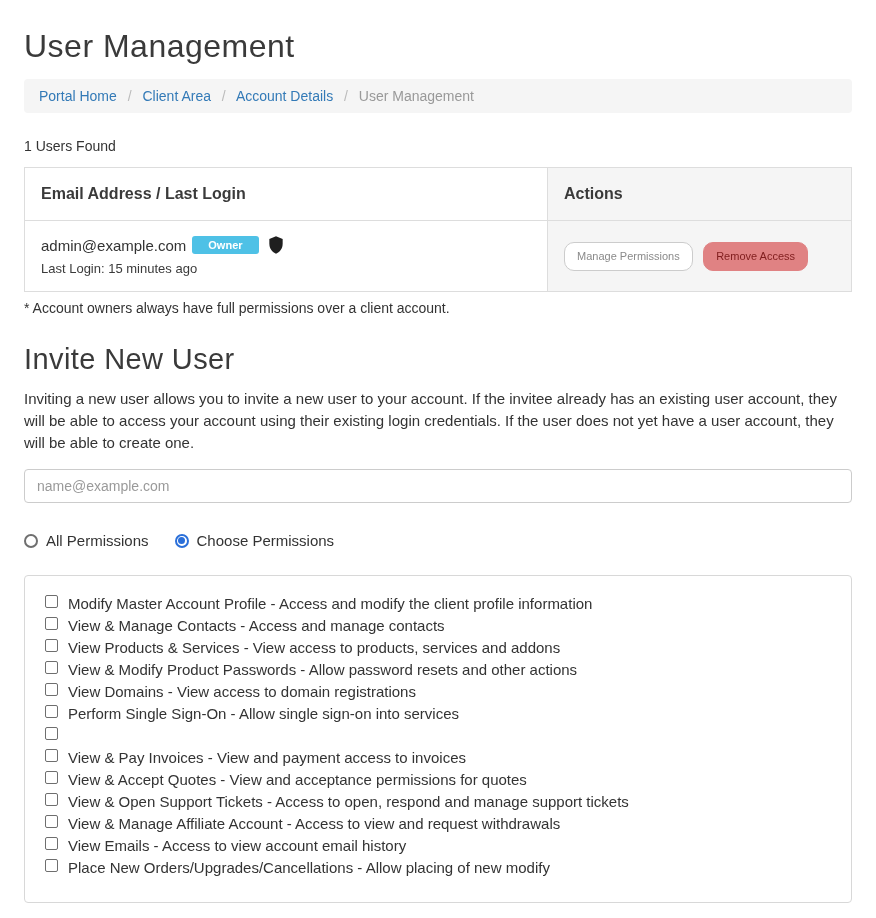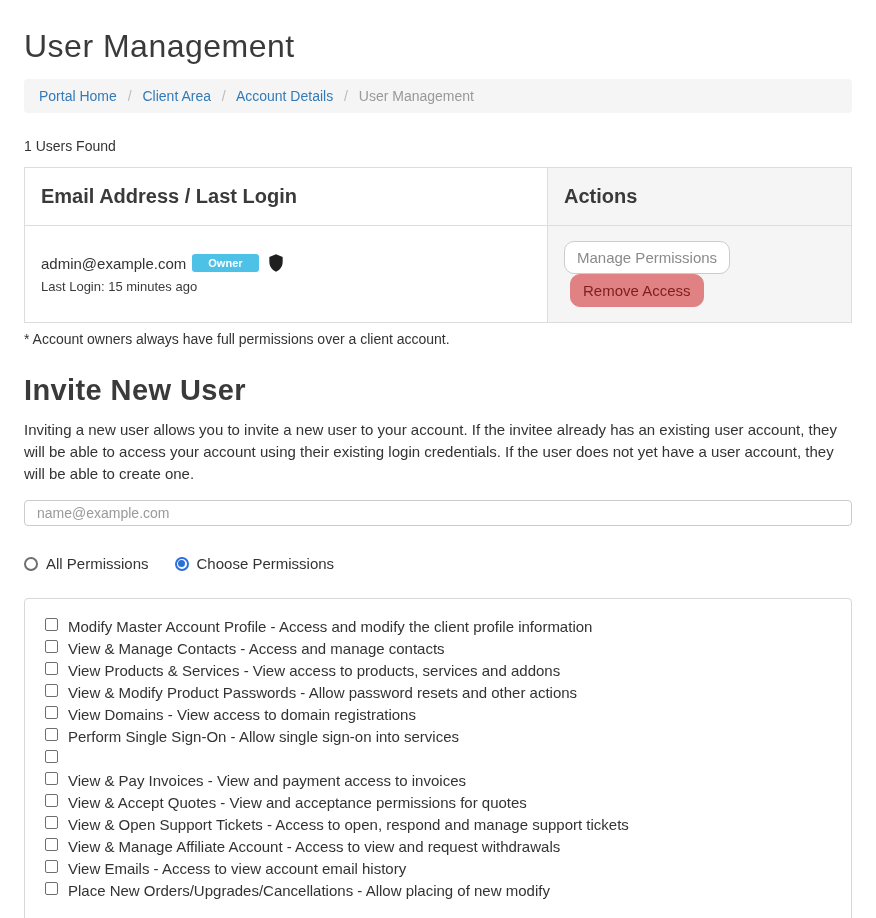--- a/index.html
+++ b/index.html
@@ -24,47 +24,47 @@
   .breadcrumb a{color:var(--link);text-decoration:none;cursor:pointer;}
   .breadcrumb .sep{color:#bbb;margin:0 7px;}
   .breadcrumb .active{color:#999;}
 
   .count-text{margin-top:25px;font-size:14px;}
 
   table.users-table{
     width:100%;margin-top:13px;border:1px solid var(--border);border-collapse:collapse;
   }
   table.users-table th{
-    text-align:left;font-size:20px;font-weight:700;color:#3a3a3a;
+    text-align:left;font-size:16px;font-weight:700;color:#3a3a3a;
     padding:17px 16px;border-bottom:1px solid var(--border);
   }
   table.users-table th.actions-col, table.users-table td.actions-cell{
     background:var(--panel);border-left:1px solid var(--border);width:304px;
   }
   table.users-table td{padding:15px 16px;vertical-align:middle;}
   .email-line{display:flex;align-items:center;font-size:15px;}
   .owner-badge{
     display:inline-block;background:var(--accent);color:#fff;font-size:11px;
     padding:3px 16px;border-radius:3px;margin-left:6px;font-weight:700;
   }
   .shield{margin-left:9px;display:inline-flex;align-items:center;}
   .last-login{font-size:13px;margin-top:7px;color:#3a3a3a;}
 
-  .btn{display:inline-block;border-radius:10px;font-size:15px;padding:8px 12px;cursor:pointer;
+  .btn{display:inline-block;border-radius:10px;font-size:11px;padding:8px 12px;cursor:pointer;
        font-family:inherit;line-height:1;}
   .btn-default{background:#fff;border:1px solid #ccc;color:#8a8a8a;}
   .btn-danger{background:var(--danger);border:1px solid var(--danger);color:#7f1d1d;margin-left:6px;}
 
   .footnote{font-size:14px;margin-top:8px;}
 
-  h2.invite-title{margin:27px 0 8px 0;font-size:29px;font-weight:700;color:#3a3a3a;letter-spacing:.4px;}
+  h2.invite-title{margin:27px 0 8px 0;font-size:29px;font-weight:400;color:#3a3a3a;letter-spacing:.4px;}
   .invite-desc{margin:12px 0 0 0;font-size:15px;line-height:1.45;}
 
   .email-input{
-    width:100%;margin-top:16px;height:26px;border:1px solid #ccc;border-radius:4px;
+    width:100%;margin-top:16px;height:34px;border:1px solid #ccc;border-radius:4px;
     padding:6px 12px;font-size:14px;font-family:inherit;color:#333;outline:none;
   }
   .email-input::placeholder{color:#9a9a9a;}
 
   .radio-row{margin-top:29px;font-size:15px;display:flex;align-items:center;gap:26px;}
   .radio-opt{display:inline-flex;align-items:center;cursor:pointer;}
   .radio{
     width:14px;height:14px;border-radius:50%;border:2px solid #6f6f6f;margin-right:8px;
     display:inline-flex;align-items:center;justify-content:center;background:#fff;flex:none;
   }

